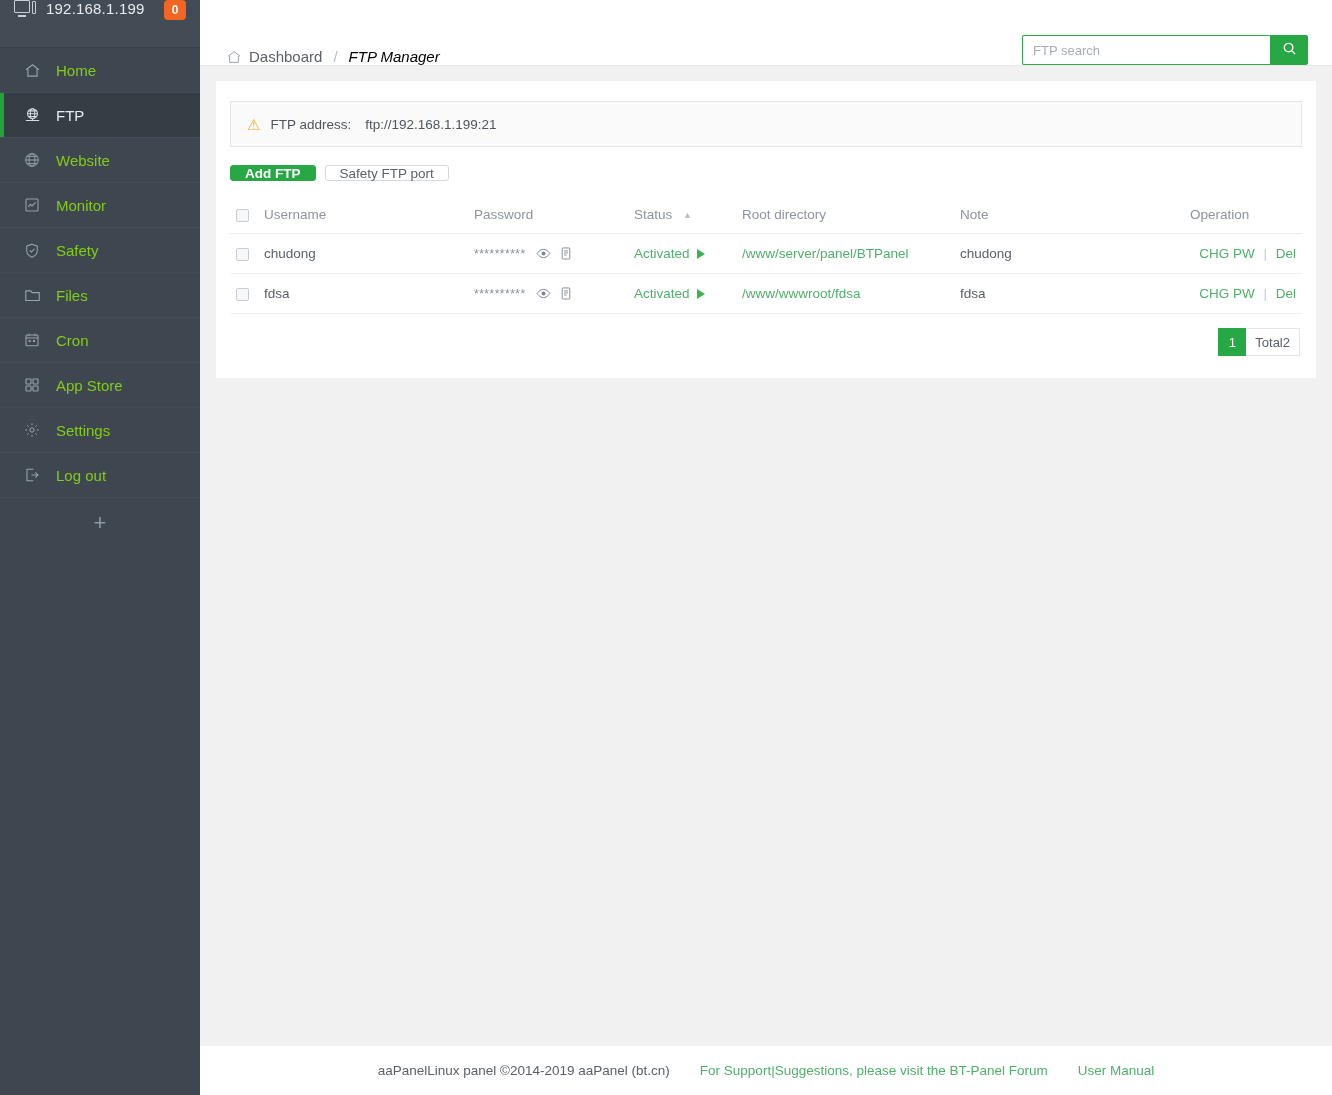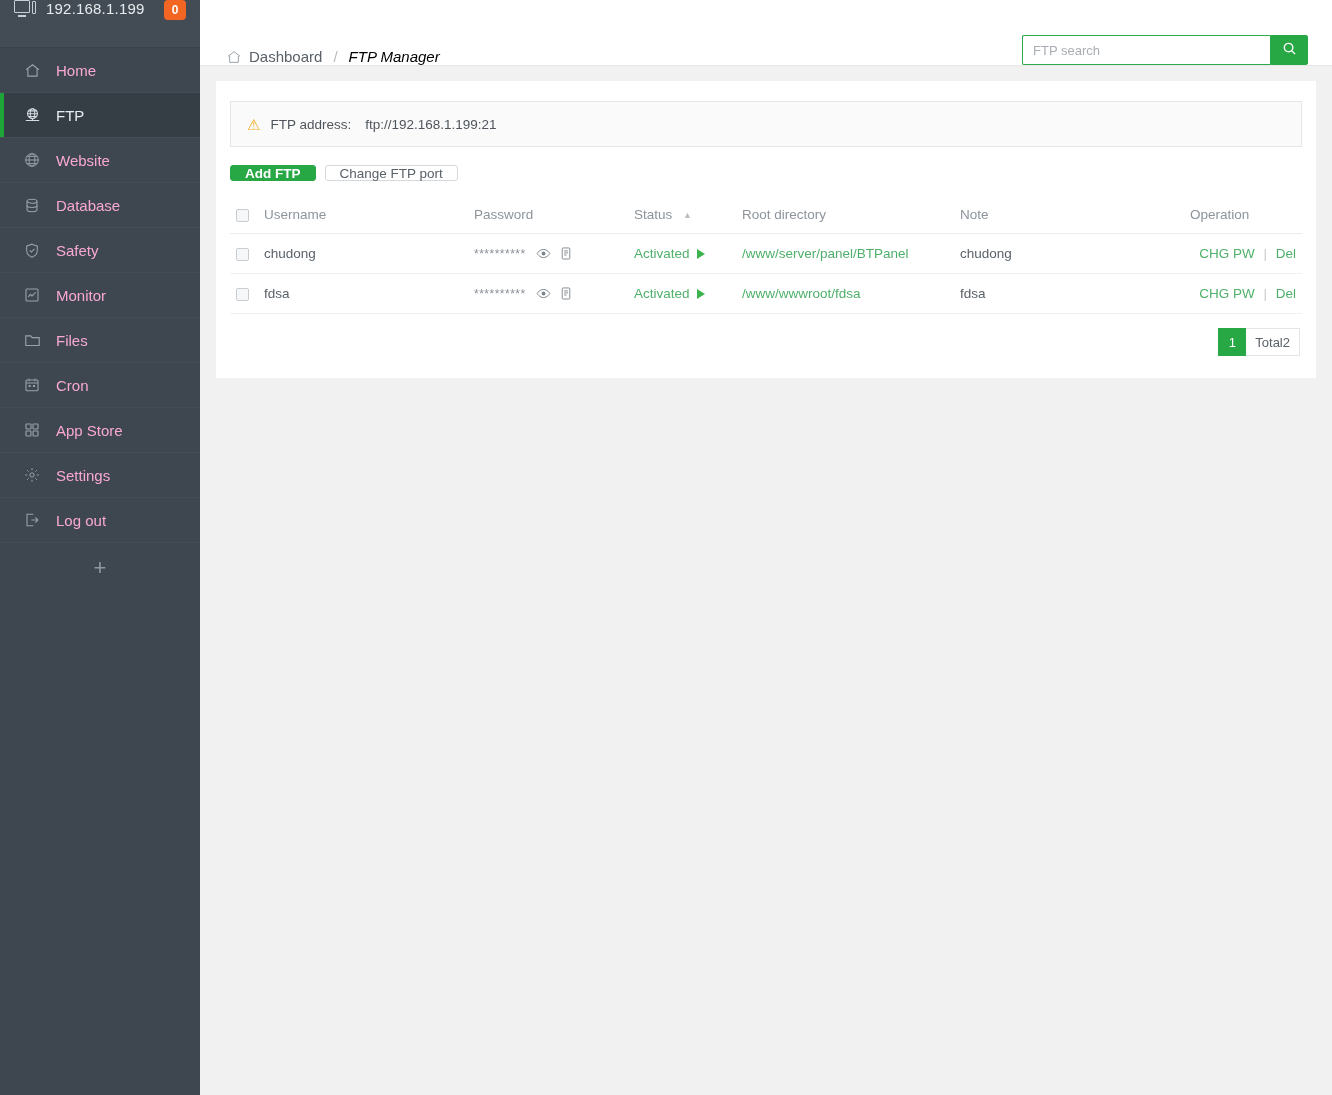--- a/index.html
+++ b/index.html
@@ -45,21 +45,21 @@
     margin-left: auto;
     background: #f26522; color: #fff;
     font-size: 12px; font-weight: bold;
     min-width: 22px; height: 20px; line-height: 20px;
     border-radius: 4px; text-align: center; padding: 0 5px;
   }
 
   .sb-nav { padding-top: 0; }
   .sb-item {
     height: 45px; display: flex; align-items: center;
-    padding-left: 22px; color: #f9a8d4; font-size: 15px;
+    padding-left: 22px; color: #84cc16; font-size: 15px;
     border-bottom: 1px solid #444d56;
     position: relative; cursor: pointer;
   }
   .sb-item .ico {
     width: 20px; height: 20px; margin-right: 14px;
     display: flex; align-items: center; justify-content: center;
     flex: 0 0 20px; color: #98a2ab;
   }
   .sb-item .ico svg { display: block; }
   .sb-item.active {
@@ -239,49 +239,39 @@
         <span class="ico">
           <svg width="16" height="16" viewBox="0 0 24 24" fill="none" stroke="currentColor" stroke-width="1.5">
             <circle cx="12" cy="12" r="9.5"></circle>
               <ellipse cx="12" cy="12" rx="4.5" ry="9.5"></ellipse>
             <path d="M2.5 12h19M4 6.5h16M4 17.5h16"></path>
           </svg>
         </span>
         <span>Website</span>
       </div>
 
-      <div class="sb-item">
-        <span class="ico">
-          <svg width="16" height="17" viewBox="0 0 24 24" fill="none" stroke="currentColor" stroke-width="1.6">
-            <ellipse cx="12" cy="5.5" rx="7.5" ry="3"></ellipse>
-            <path d="M4.5 5.5v13c0 1.7 3.4 3 7.5 3s7.5-1.3 7.5-3v-13"></path>
-            <path d="M4.5 12c0 1.7 3.4 3 7.5 3s7.5-1.3 7.5-3"></path>
-          </svg>
-        </span>
-        <span>Database</span>
+
+      <div class="sb-item">
+        <span class="ico">
+          <svg width="16" height="16" viewBox="0 0 24 24" fill="none" stroke="currentColor" stroke-width="1.6">
+            <rect x="3" y="3" width="18" height="18" rx="1.5"></rect>
+            <path d="M6.5 15l3-4 2.5 2.5L17.5 8"></path>
+          </svg>
+        </span>
+        <span>Monitor</span>
       </div>
 
       <div class="sb-item">
         <span class="ico">
           <svg width="16" height="17" viewBox="0 0 24 24" fill="none" stroke="currentColor" stroke-width="1.6">
             <path d="M12 2.5l8 3v6c0 5-3.4 8.8-8 10.5-4.6-1.7-8-5.5-8-10.5v-6z"></path>
             <path d="M8.5 11.8l2.6 2.6 4.6-4.8"></path>
           </svg>
         </span>
         <span>Safety</span>
-      </div>
-
-      <div class="sb-item">
-        <span class="ico">
-          <svg width="16" height="16" viewBox="0 0 24 24" fill="none" stroke="currentColor" stroke-width="1.6">
-            <rect x="3" y="3" width="18" height="18" rx="1.5"></rect>
-            <path d="M6.5 15l3-4 2.5 2.5L17.5 8"></path>
-          </svg>
-        </span>
-        <span>Monitor</span>
       </div>
 
       <div class="sb-item">
         <span class="ico">
           <svg width="17" height="15" viewBox="0 0 24 20" fill="none" stroke="currentColor" stroke-width="1.6">
             <path d="M2.5 17V3.5h7l2 2.5h10V17z"></path>
           </svg>
         </span>
         <span>Files</span>
       </div>
@@ -367,21 +357,21 @@
       <section class="card">
 
         <div class="notice">
           <span class="warn">⚠</span>
           <span class="lbl">FTP address:</span>
           <span class="val">ftp://192.168.1.199:21</span>
         </div>
 
         <div class="btnbar">
           <div class="btn btn-primary">Add FTP</div>
-          <div class="btn btn-default">Change FTP port</div>
+          <div class="btn btn-default">Safety FTP port</div>
         </div>
 
         <table class="ftp">
           <thead>
             <tr>
               <th class="col-chk">
                 <span class="chk"></span>
               </th>
               <th class="col-user">Username</th>
               <th class="col-pass">Password</th>
@@ -478,15 +468,20 @@
         </table>
 
         <div class="pager">
           <span class="pg on">1</span>
           <span class="pg total">Total2</span>
         </div>
 
       </section>
     </div>
 
+    <footer class="footer">
+      <span>aaPanelLinux panel ©2014-2019 aaPanel (bt.cn)</span>
+      <a class="lnk">For Support|Suggestions, please visit the BT-Panel Forum</a>
+      <a class="lnk">User Manual</a>
+    </footer>
 
   </div>
 </div>
 
 </body></html>

